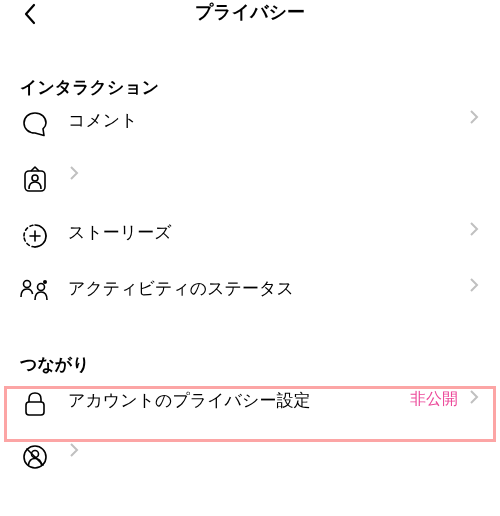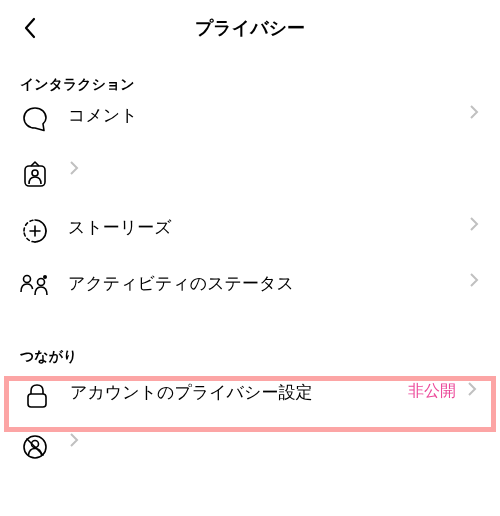--- a/index.html
+++ b/index.html
@@ -9,21 +9,21 @@
     }
     body {
       font-family: -apple-system, BlinkMacSystemFont, "Helvetica Neue", "Hiragino Sans", "Hiragino Kaku Gothic ProN", sans-serif;
       background: #fff;
       width: 500px;
       height: 516px;
       overflow: hidden;
     }
     .header {
       display: flex;
-      align-items: center;
+      align-items: flex-start;
       height: 56px;
       padding: 0 16px;
       position: relative;
     }
     .back-btn {
       width: 28px;
       height: 28px;
       display: flex;
       align-items: center;
       justify-content: center;
@@ -31,21 +31,21 @@
     }
     .header-title {
       position: absolute;
       left: 50%;
       transform: translateX(-50%);
       font-size: 18px;
       font-weight: 600;
       color: #000;
     }
     .section-title {
-      font-size: 14px;
+      font-size: 17px;
       font-weight: 600;
       color: #000;
       padding: 20px 20px 10px 20px;
     }
     .menu-item {
       display: flex;
       align-items: flex-start;
       height: 56px;
       padding: 0 20px;
       cursor: pointer;
@@ -75,21 +75,21 @@
       display: flex;
       align-items: center;
       justify-content: center;
     }
     .chevron svg {
       stroke: #c0c0c0;
       stroke-width: 2;
       fill: none;
     }
     .highlighted {
-      border: 5px solid #fca5a5;
+      border: 3px solid #fca5a5;
       margin: 0 4px;
       padding: 0 13px;
     }
     .svgico {
       stroke: #000;
       fill: none;
       stroke-width: 1.6;
     }
   </style>
 </head>

